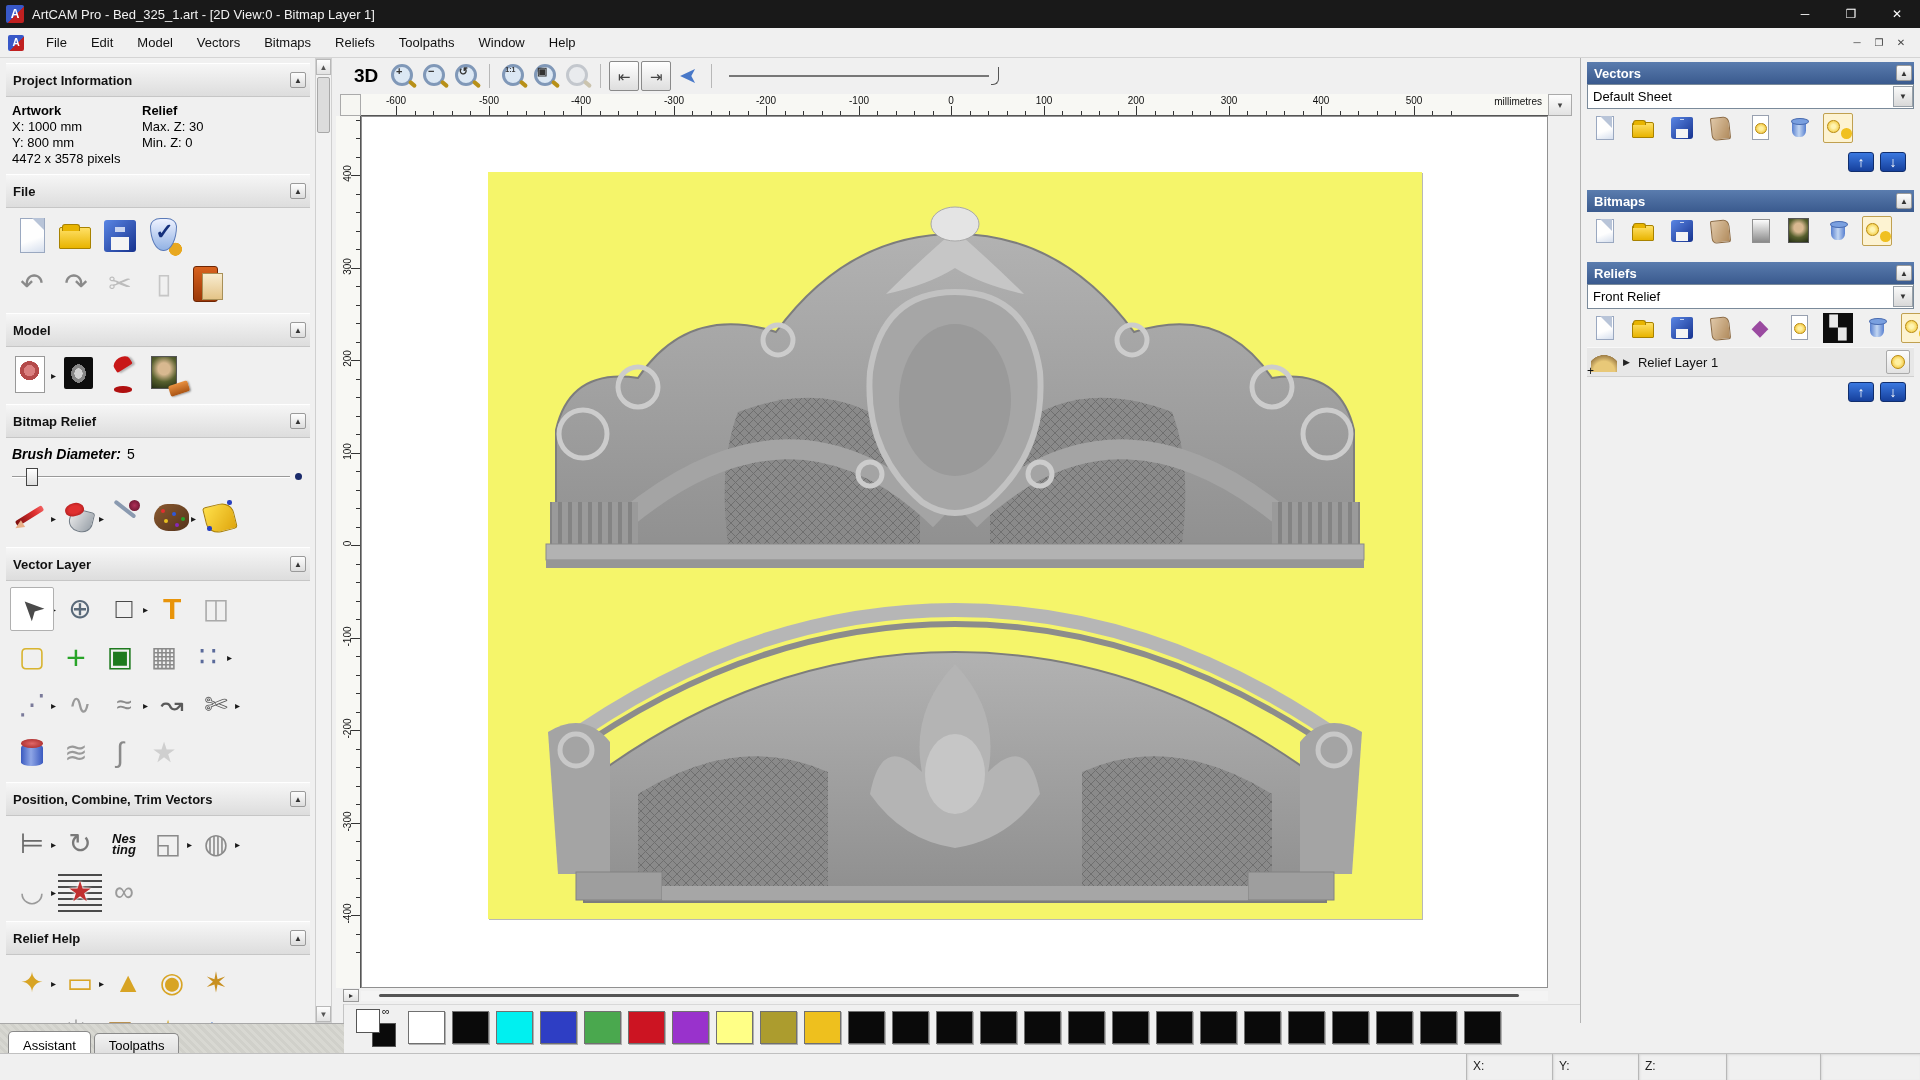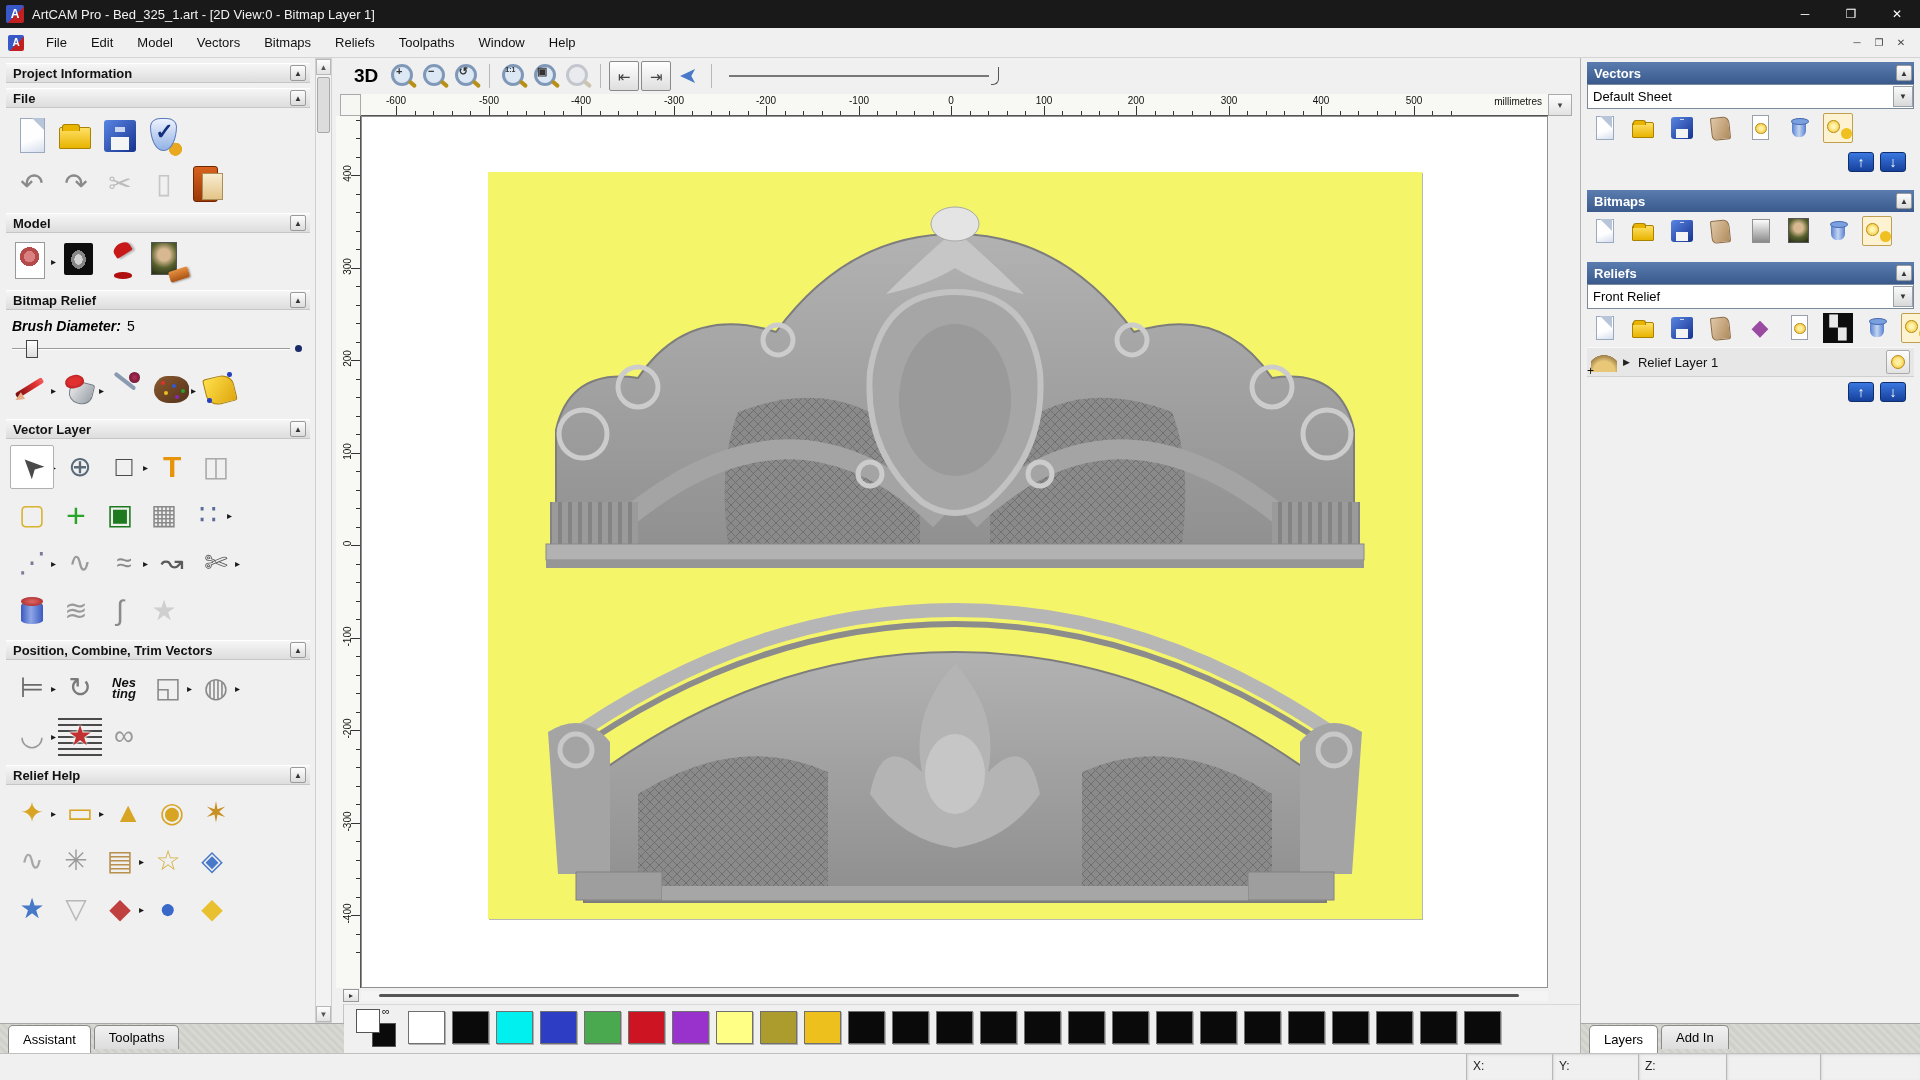--- a/index.html
+++ b/index.html
@@ -26,21 +26,21 @@
     font-weight:bold; font-size:10px; display:flex; align-items:center; justify-content:center; }
   .menu-item { padding:4px 12px; cursor:pointer; color:#111; }
   #childctls { margin-left:auto; display:flex; margin-right:8px; }
   .childctl { width:22px; height:18px; display:flex; align-items:center; justify-content:center;
     color:#444; font-size:10px; border:1px solid transparent; cursor:pointer; }
 
   
   #assistant-panel { position:absolute; left:0; top:58px; width:344px; height:965px;
     background:#f0f0f0; border-right:1px solid #c4c4c4; overflow:hidden; }
   #assistant-content { position:absolute; left:0; top:0; width:314px; }
-  .sec-h { height:20px; margin:5px 4px 4px 6px; padding:0 4px 0 7px;
+  .sec-h { height:34px; margin:5px 4px 4px 6px; padding:0 4px 0 7px;
     background:linear-gradient(#f6f6f6,#dddddd); border-top:1px solid #ffffff;
     border-bottom:1px solid #c6c6c6; font-weight:bold; font-size:13px; color:#111;
     display:flex; align-items:center; }
   .collapse-btn { margin-left:auto; width:16px; height:16px; font-size:8px; color:#333;
     background:linear-gradient(#fdfdfd,#dcdcdc); border:1px solid #9a9a9a; border-radius:2px;
     display:flex; align-items:center; justify-content:center; cursor:pointer; }
   .pi-grid { padding:2px 0 2px 12px; line-height:16px; font-size:13px; }
   .pi-grid .row { display:flex; }
   .pi-col1 { width:130px; }
   .pi-bold { font-weight:bold; }
@@ -173,21 +173,21 @@
   .thumb-relief { position:relative; width:26px; height:20px;
     background:radial-gradient(circle at 50% 100%, #e8c878 0 45%, #a08048 70%, transparent 72%); }
   .thumb-relief::after { content:"+"; position:absolute; left:-4px; bottom:-6px; font-size:12px; color:#111; }
   .panel-gap { height:10px; }
 
   
   .tabstrip { position:absolute; height:30px; border-top:1px solid #a8a8a8;
     background:repeating-linear-gradient(45deg,#d8d8d2 0 3px,#d0d0ca 3px 6px); overflow:hidden; }
   #left-tabstrip { left:0; top:1023px; width:344px; }
   #right-tabstrip { left:1580px; top:1023px; width:340px; border-left:1px solid #b4b4b4; }
-  .tabs { display:flex; padding-left:8px; height:39px; align-items:flex-start; }
+  .tabs { display:flex; padding-left:8px; height:39px; align-items:center; }
   .tab { height:24px; padding:0 14px; background:linear-gradient(#f2f2f2,#dcdcdc);
     border:1px solid #8a8a8a; border-bottom:none; border-radius:5px 5px 0 0; font-size:13px;
     display:inline-flex; align-items:center; margin-right:3px; cursor:pointer; position:relative; top:1px; }
   .tab.active { background:#ffffff; height:28px; z-index:2; }
 
   
   #statusbar { position:absolute; left:0; top:1053px; width:1920px; height:27px; background:#f0f0f0;
     border-top:1px solid #c0c0c0; display:flex; align-items:stretch; }
   .sb-cell { border-left:1px solid #b8b8b8; box-shadow:inset 1px 1px 2px #d8d8d8; font-size:12px;
     color:#222; padding:5px 0 0 6px; }
@@ -322,20 +322,37 @@
         <span class="childctl">✕</span>
       </div>
   </div>
 
   <div id="assistant-panel">
     <div id="assistant-content">
       <div class="sec-h">
         <span>Project Information</span>
         <span class="collapse-btn">▲</span>
       </div>
+      <div class="pi-grid">
+        <div class="row">
+          <span class="pi-col1 pi-bold">Artwork</span>
+          <span class="pi-bold">Relief</span>
+        </div>
+        <div class="row">
+          <span class="pi-col1">X: 1000 mm</span>
+          <span>Max. Z: 30</span>
+        </div>
+        <div class="row">
+          <span class="pi-col1">Y: 800 mm</span>
+          <span>Min. Z: 0</span>
+        </div>
+        <div class="row">
+          <span>4472 x 3578 pixels</span>
+        </div>
+      </div>
       <div id="assistant-sections">
           <div class="sec-h">
             <span>File</span>
             <span class="collapse-btn">▲</span>
           </div>
           <div class="icon-row">
             <span class="icon k-page" title="new-model-icon"></span>
             <span class="icon k-folder" title="open-model-icon"></span>
             <span class="icon k-floppy" title="save-model-icon"></span>
             <span class="icon k-shield" title="options-icon"></span>
@@ -937,26 +954,20 @@
         </span>
       </div>
   </div>
 
   <div class="tabstrip" id="left-tabstrip">
     <div class="tabs">
         <span class="tab active">Assistant</span>
         <span class="tab">Toolpaths</span>
       </div>
   </div>
-  <div class="tabstrip" id="right-tabstrip">
-    <div class="tabs">
-        <span class="tab active">Layers</span>
-        <span class="tab">Add In</span>
-      </div>
-  </div>
 
   <div id="statusbar">
       <div class="sb-cell sb-fill"></div>
       <div class="sb-cell sb-w1">X:</div>
       <div class="sb-cell sb-w2">Y:</div>
       <div class="sb-cell sb-w3">Z:</div>
       <div class="sb-cell sb-w4"></div>
       <div class="sb-cell sb-w5"></div>
     </div>
 

